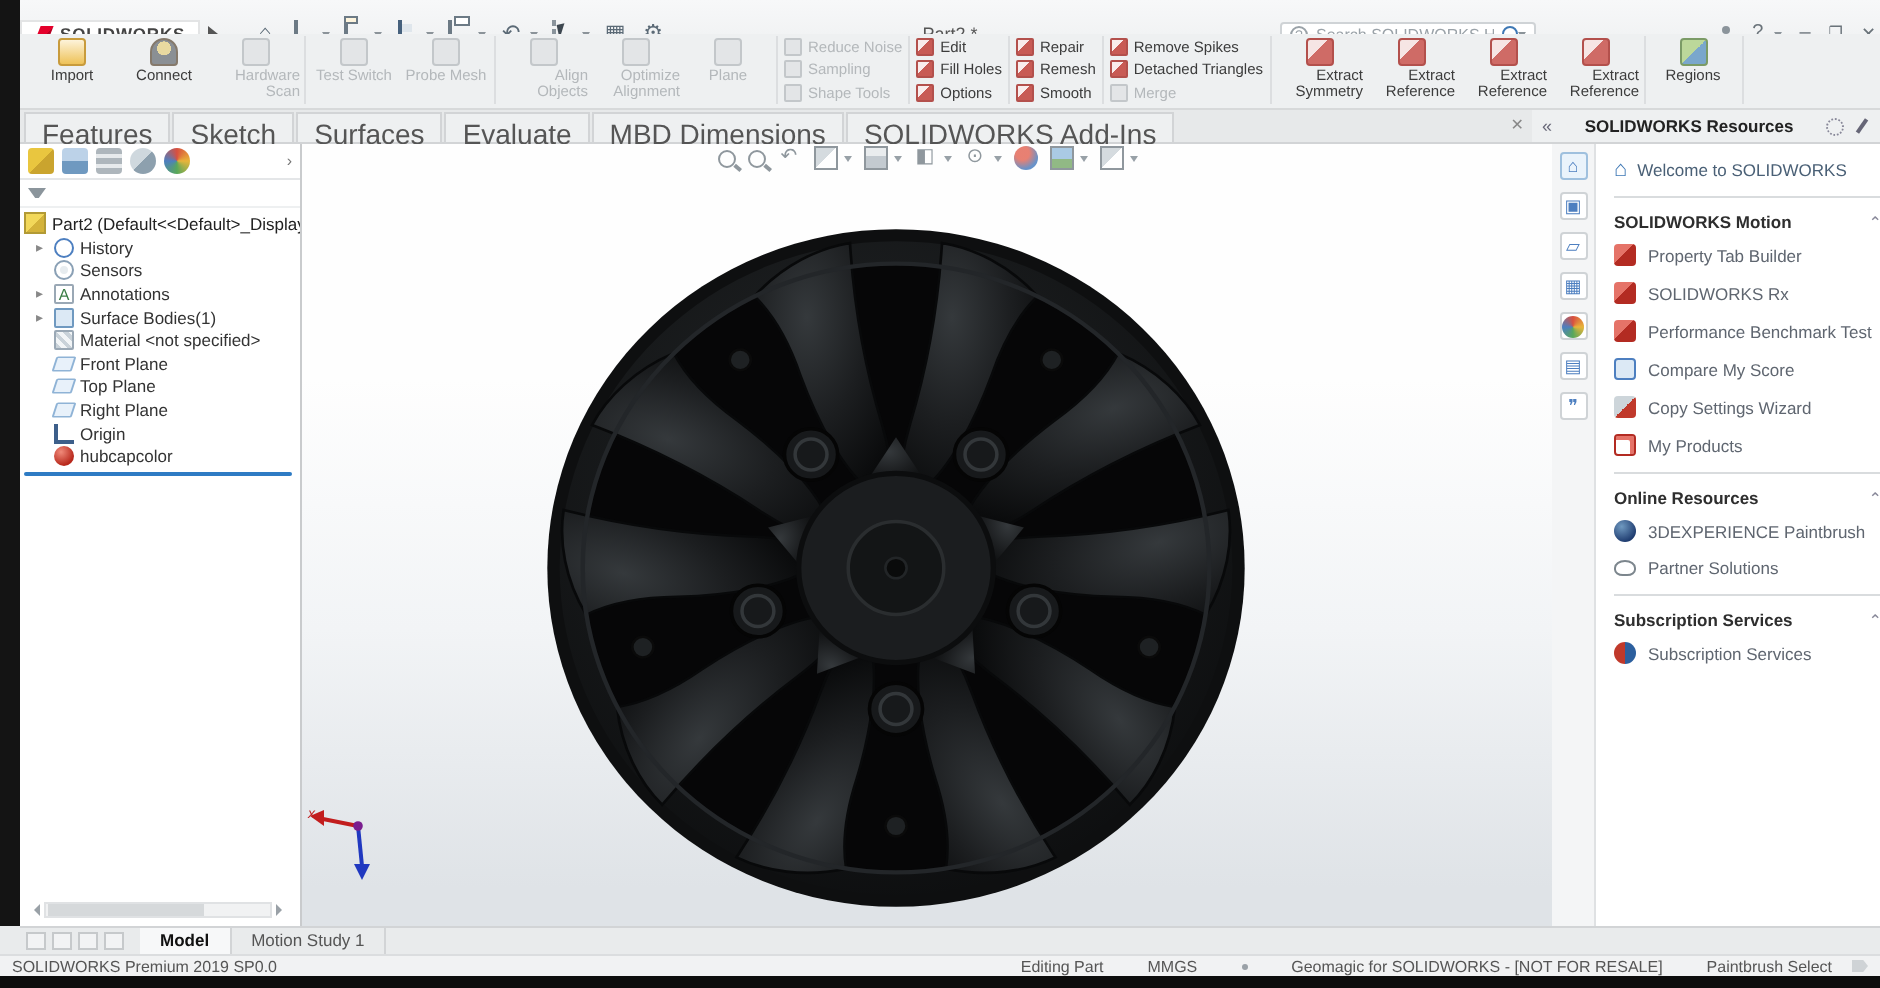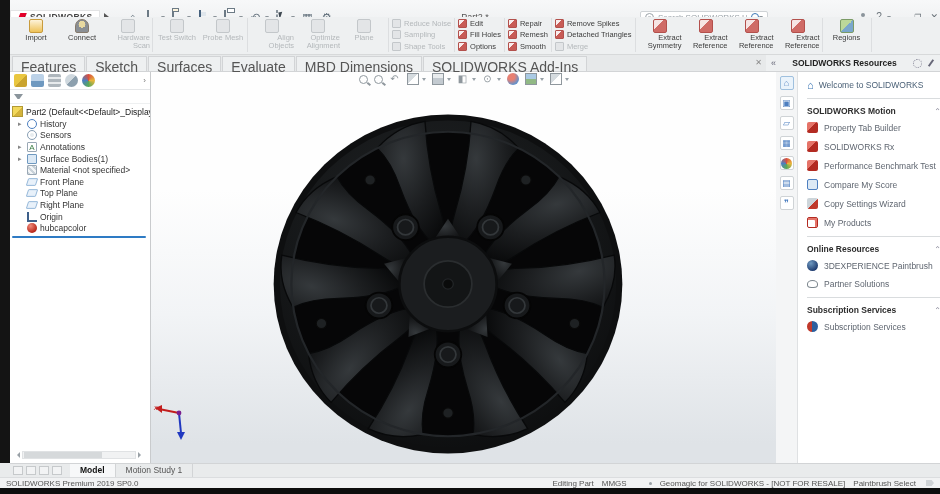--- a/index.html
+++ b/index.html
@@ -169,21 +169,21 @@
   .navbtns{display:flex;align-items:center;gap:3px;margin-right:8px}
   .navbtns span{width:10px;height:9px;border:1px solid #c6c9cb;background:#f2f3f4;position:relative}
   .navbtns span::before{content:"";position:absolute;left:3px;top:2px;border:2.5px solid transparent}
   .nb-first::before{border-right-color:#8a9298}.nb-prev::before{border-right-color:#8a9298}
   .nb-next::before{border-left-color:#8a9298}.nb-last::before{border-left-color:#8a9298}
   .btab{padding:1px 10px;border-right:1px solid #d2d4d6;color:#555;cursor:pointer;height:13px;background:#e9ebec}
   .btab.active{background:#f7f8f9;font-weight:bold;color:#111}
   #statusbar{position:absolute;left:0;top:477px;width:940px;height:11px;background:#f1f2f3;border-top:1px solid #dbdddf;
              display:flex;align-items:center;font-size:8px;color:#555;padding:0 6px}
   #statusbar .sb-left{margin-right:auto}
-  #statusbar .sb-item{margin-left:8px;white-space:nowrap}
+  #statusbar .sb-item{margin-left:22px;white-space:nowrap}
   .sb-dot{width:3px;height:3px;background:#9aa1a7;border-radius:50%;margin-left:22px}
   .tag-ico{width:8px;height:6px;background:#cfd3d6;clip-path:polygon(0 0,70% 0,100% 50%,70% 100%,0 100%);margin-left:10px}
 </style>
 </head>
 <body>
 
 <div id="app">
   <div id="edge-left"></div>
 
   <header id="titlebar">

